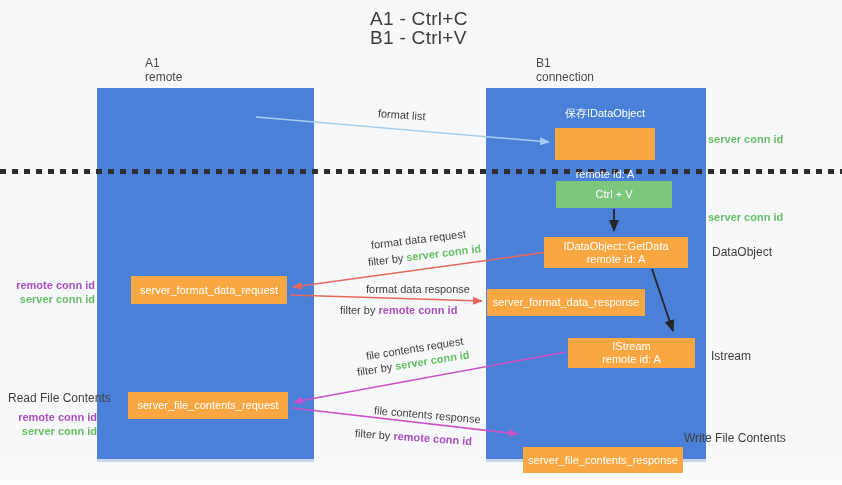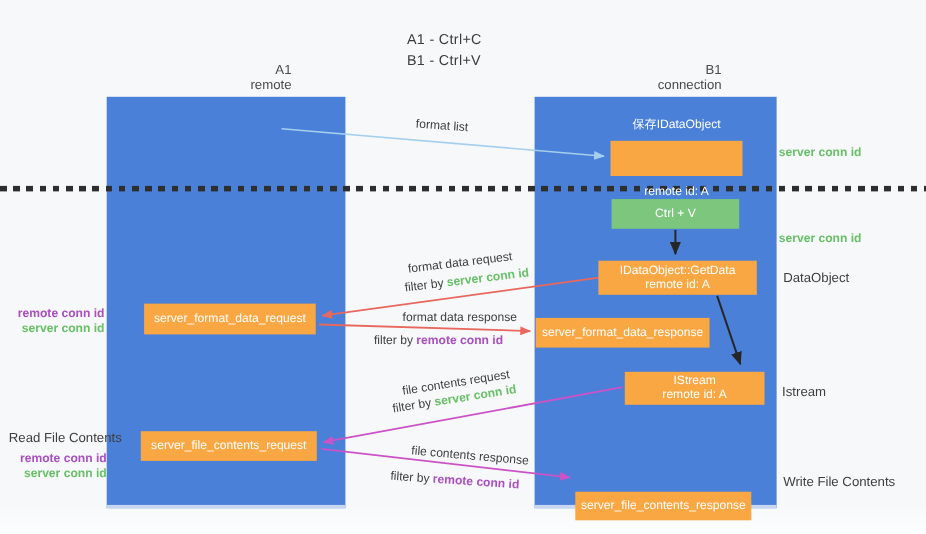--- a/index.html
+++ b/index.html
@@ -2,24 +2,24 @@
 <html style="--blue: #4a80d8; --green: #7cc67d; --orange: #f9a743; --green-text: #67bf67; --purple-text: #a94fc0; --arrow-blue: #a5cfee; --arrow-black: #262626; --arrow-red: #e8685f; --arrow-magenta: #cc52c8;"><head>
 <meta charset="utf-8">
 <style>
   * { margin:0; padding:0; box-sizing:border-box; }
   html,body { background:#ffffff; }
   body { font-family:"Liberation Sans", sans-serif; }
 
   .canvas { position:relative; width:842px; height:485px; overflow:hidden;
             background:linear-gradient(#f7f8f9 0 94%, #fcfdfe); }
 
-  .title { position:absolute; left:370px; top:26px; font-size:13px; line-height:19px;
+  .title { position:absolute; left:370px; top:9px; font-size:19px; line-height:19px;
            color:#3c3c3c; letter-spacing:.3px; }
 
-  .colhead { position:absolute; width:120px; text-align:right; font-size:12px;
+  .colhead { position:absolute; width:120px; text-align:left; font-size:12px;
              line-height:14px; color:#4a4a4a; }
 
   .col { position:absolute; top:88px; height:374px; background:var(--blue);
          border-bottom:3px solid #c9d6f2; }
   .col.left  { left:97px;  width:217px; }
   .col.right { left:486px; width:220px; }
 
   .dotted { position:absolute; left:0; top:169px; width:842px; height:5px;
             background:repeating-linear-gradient(90deg, #2e2e2e 0 6px, transparent 6px 12px); }
 
@@ -88,21 +88,21 @@
     <line class="s-blue" x1="256" y1="117" x2="549" y2="142" marker-end="url(#mblue)"></line>
     <line class="s-black" x1="614" y1="209" x2="614" y2="231" marker-end="url(#mblack)"></line>
     <line class="s-black" x1="652" y1="269" x2="673" y2="331" marker-end="url(#mblack)"></line>
     <line class="s-red" x1="548" y1="252" x2="293" y2="287" marker-end="url(#mred)"></line>
     <line class="s-red" x1="290" y1="295" x2="482" y2="301" marker-end="url(#mred)"></line>
     <line class="s-magenta" x1="566" y1="352" x2="294" y2="402" marker-end="url(#mmagenta)"></line>
     <line class="s-magenta" x1="292" y1="408" x2="518" y2="434" marker-end="url(#mmagenta)"></line>
   </svg>
 
 
-  <div class="node orange" style="left:555px; top:128px; width:120px; height:32px;gap:48px;">
+  <div class="node orange" style="left:555px; top:128px; width:100px; height:32px;gap:48px;">
     <div>保存IDataObject</div>
     <div>remote id: A</div>
   </div>
 
   <div class="node green" style="left:556px; top:181px; width:116px; height:27px;">
     <div>Ctrl + V</div>
   </div>
 
   <div class="node orange" style="left:544px; top:237px; width:144px; height:31px;">
     <div>IDataObject::GetData</div>
@@ -149,21 +149,21 @@
 
   <div class="lbl rot" style="left:374px; top:404px; transform:rotate(5deg);">file contents response</div>
   <div class="lbl rot" style="left:355px; top:427px; transform:rotate(4deg);">
     <span>filter by </span><span class="purple-t">remote conn id</span>
   </div>
 
   <div class="lbl green-t" style="left:708px; top:133px;">server conn id</div>
   <div class="lbl green-t" style="left:708px; top:211px;">server conn id</div>
   <div class="lbl big" style="left:712px; top:245px;">DataObject</div>
   <div class="lbl big" style="left:711px; top:349px;">Istream</div>
-  <div class="lbl big" style="left:712px; top:431px;">Write File Contents</div>
+  <div class="lbl big" style="left:684px; top:431px;">Write File Contents</div>
 
   <div class="lbl rightcol-lbls" style="left:0px; top:278px; width:95px;">
     <div class="purple-t">remote conn id</div>
     <div class="green-t">server conn id</div>
   </div>
 
   <div class="lbl big" style="left:8px; top:391px;">Read File Contents</div>
   <div class="lbl rightcol-lbls" style="left:0px; top:410px; width:97px;">
     <div class="purple-t">remote conn id</div>
     <div class="green-t">server conn id</div>

